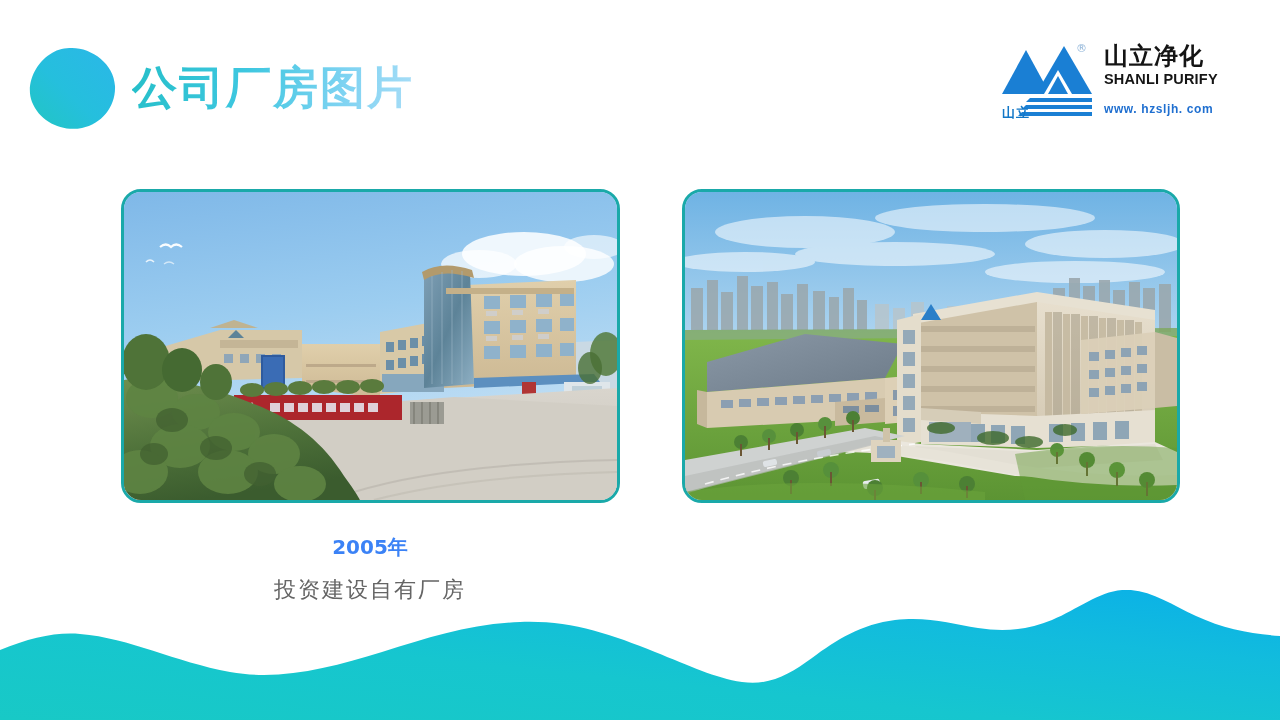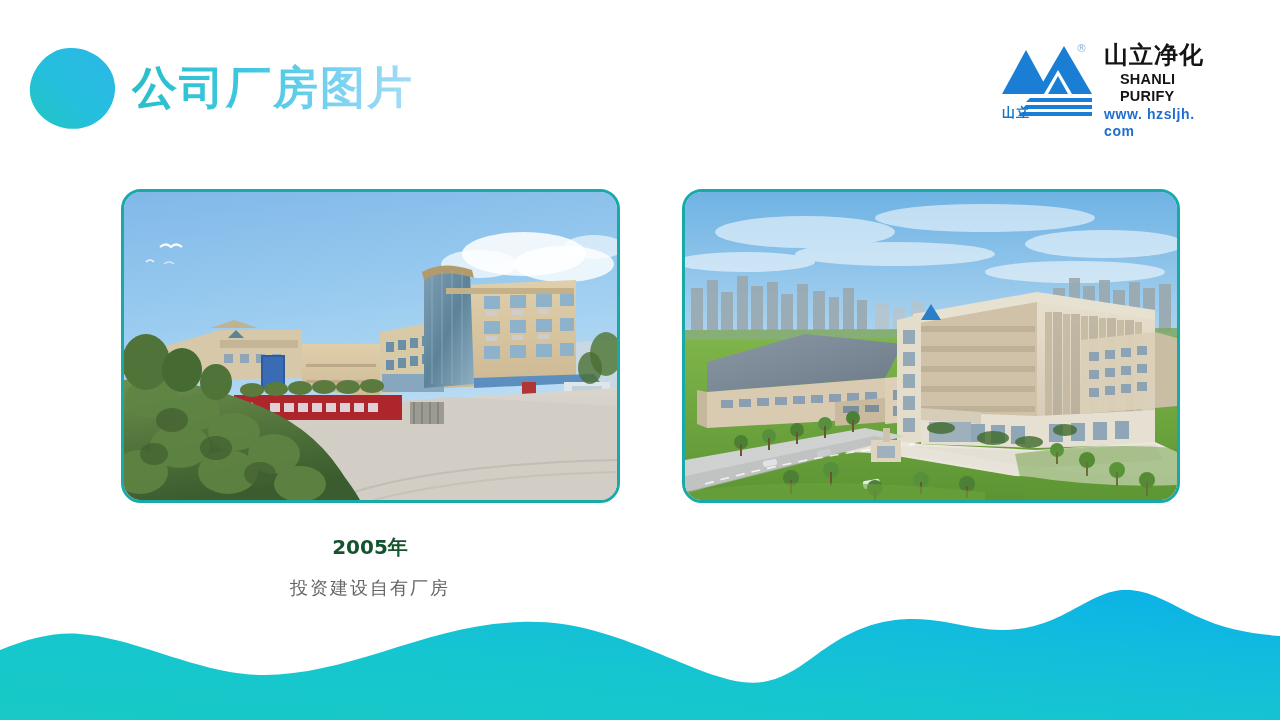--- a/index.html
+++ b/index.html
@@ -41,58 +41,57 @@
   #logo .shan-li-small {
     position:absolute; left:2px; bottom:3px;
     font-size:13px; color:#1277c7; font-weight:700;
     letter-spacing:1px; line-height:1;
     font-family:"DejaVu Sans","Liberation Sans",sans-serif;
   }
   #logo .words { position:absolute; left:104px; top:8px; width:116px; }
   #logo .cn {
     font-size:24px; font-weight:700; color:#141414; letter-spacing:1px;
     line-height:1.08;
-    font-family:Liberation Mono, monospace;
+    font-family:Liberation Serif, serif;
   }
   #logo .en {
     font-size:14.5px; font-weight:700; color:#151515; letter-spacing:0.2px;
     line-height:1.15; margin-top:1px;
     font-family:"Liberation Sans",sans-serif;
-    margin-left:16px;
   }
   #logo .url {
-    font-size:14px; font-weight:700; color:#1f6fd0; letter-spacing:0.6px;
-    line-height:1.2; margin-top:2px;
+    font-size:12px; font-weight:700; color:#1f6fd0; letter-spacing:0.6px;
+    line-height:1.2; margin-top:14px;
     font-family:"Liberation Sans",sans-serif;
   }
 
   
   .photo-frame {
     position:absolute;
     border:3px solid #1aa9a9;
     border-radius:20px;
     overflow:hidden;
     background:#cfe6f7;
   }
   #frame-left  { left:121px; top:189px; width:499px; height:314px; }
   #frame-right { left:682px; top:189px; width:498px; height:314px; }
   .photo-frame svg { display:block; width:100%; height:100%; }
 
   
   .caption { position:absolute; width:500px; text-align:center; }
   #caption-left  { left:120px; top:534px; }
   #caption-right { left:681px; top:534px; }
   .cap-year {
-    font-size:20px; font-weight:700; color:#14532d;
+    font-size:20px; font-weight:700; color:#3b82f6;
     font-family:"DejaVu Sans","Liberation Sans",sans-serif;
     line-height:1.3;
   }
   .cap-desc {
     margin-top:16px;
-    font-size:18px; color:#656565; letter-spacing:2px;
+    font-size:22px; color:#656565; letter-spacing:2px;
     font-family:"DejaVu Serif","Liberation Serif",serif;
     line-height:1.3;
     text-align:center;
   }
 
   
   #wave { position:absolute; left:0; bottom:0; width:1280px; height:130px; }
   #wave svg { display:block; width:1280px; height:130px; }
 </style>
 </head>

